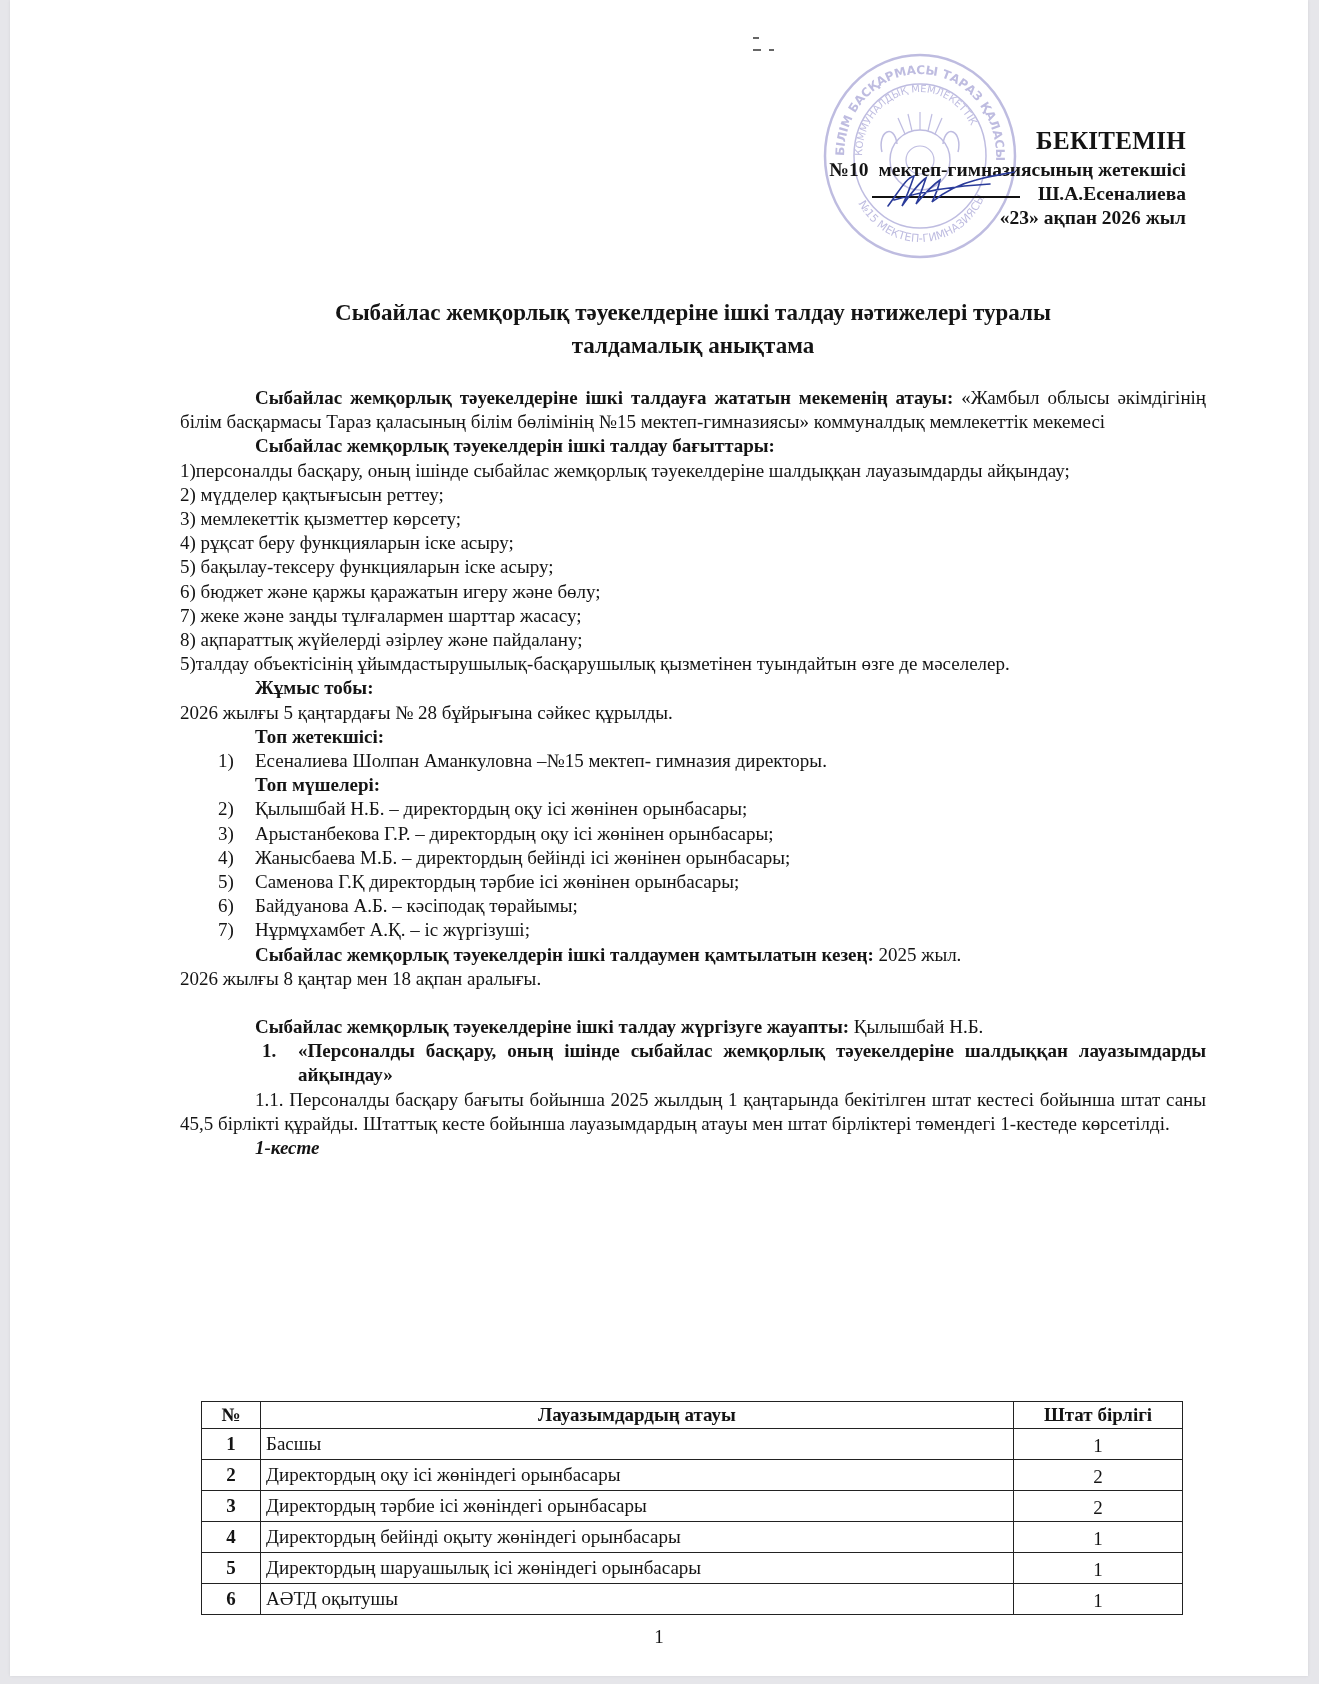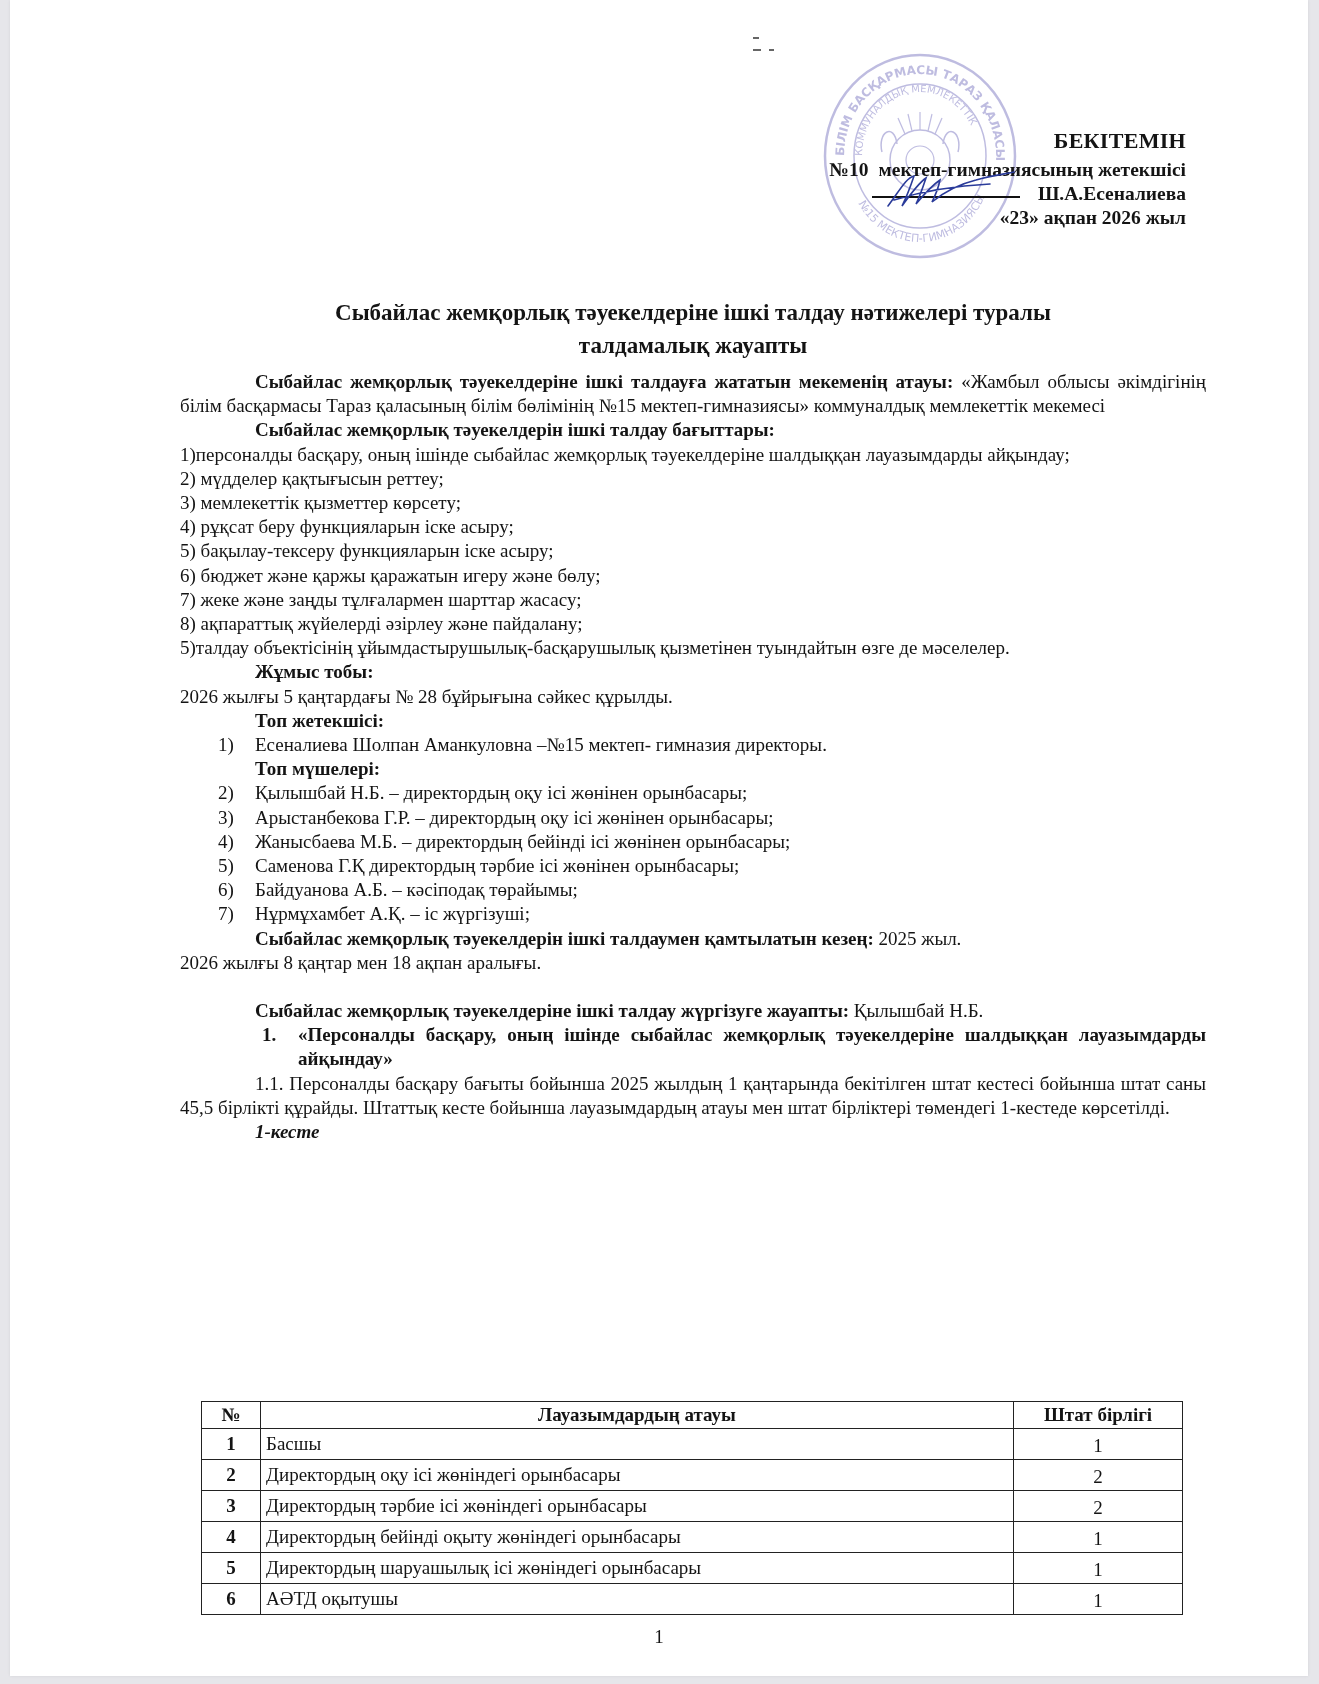--- a/index.html
+++ b/index.html
@@ -27,39 +27,39 @@
   .stamp {
     position: absolute; left: 812px; top: 52px;
     width: 196px; height: 208px;
     opacity: 0.55;
   }
   .approve {
     position: absolute; right: 122px; top: 126px;
     text-align: right; font-weight: bold;
     font-size: 19.5px; line-height: 24px;
   }
-  .approve .head { font-size: 22px; line-height: 30px; letter-spacing: 0.3px; }
+  .approve .head { font-size: 25px; line-height: 30px; letter-spacing: 0.3px; }
   .approve .l1 { margin-top: 2px; }
   .approve .l1 .num { margin-right: 10px; }
   .approve .sig-row { position: relative; }
   .sig-line {
     position: absolute; right: 182px; top: 21px;
     width: 148px; height: 1.5px; background: #111;
   }
   .signature {
     position: absolute; left: 870px; top: 170px;
     width: 140px; height: 40px;
   }
   .content {
     position: absolute; left: 170px; top: 296px; width: 1026px;
     font-size: 19px; line-height: 24.2px;
   }
   .title {
     text-align: center; font-weight: bold; font-size: 23px; line-height: 33px;
-    margin-bottom: 8px;
+    margin-bottom: 24px;
   }
   .just { text-align: justify; }
   .ind { text-indent: 75px; }
   .padl { padding-left: 75px; }
   .b { font-weight: bold; }
   p { margin: 0; }
   .olist { list-style: none; margin: 0; padding: 0; }
   .olist li { position: relative; padding-left: 75px; }
   .olist li .n { position: absolute; left: 38px; }
   .spacer { height: 24px; }
@@ -136,21 +136,21 @@
     <div>«23»  ақпан 2026 жыл</div>
   </div>
   <div class="sig-line" style="position:absolute;left:862px;top:196px;"></div>
   <svg class="signature" viewBox="0 0 140 40">
     <path d="M 8 36 C 20 20, 26 8, 34 6 C 30 18, 26 28, 22 36 C 32 22, 40 12, 46 8 C 42 20, 38 30, 36 34 C 46 22, 54 14, 60 10 C 58 20, 54 28, 52 32 C 64 22, 80 14, 96 10 C 110 6, 124 4, 134 2 M 14 30 C 40 22, 70 16, 110 14" fill="none" stroke="#2a3b9a" stroke-width="1.6" stroke-linecap="round"></path>
   </svg>
 
   <div class="content">
     <div class="title">
       <div>Сыбайлас жемқорлық тәуекелдеріне ішкі талдау нәтижелері туралы</div>
-      <div>талдамалық жауапты</div>
+      <div>талдамалық анықтама</div>
     </div>
 
     <p class="just ind">
       <span class="b">Сыбайлас жемқорлық тәуекелдеріне ішкі талдауға жататын мекеменің атауы:</span>
       <span>«Жамбыл облысы әкімдігінің білім басқармасы Тараз қаласының білім бөлімінің №15 мектеп-гимназиясы»  коммуналдық мемлекеттік мекемесі</span>
     </p>
 
     <p class="padl b">Сыбайлас жемқорлық тәуекелдерін ішкі талдау бағыттары:</p>
     <p class="just">1)персоналды басқару, оның ішінде сыбайлас жемқорлық тәуекелдеріне шалдыққан лауазымдарды айқындау;</p>
     <p>2) мүдделер қақтығысын реттеу;</p>

